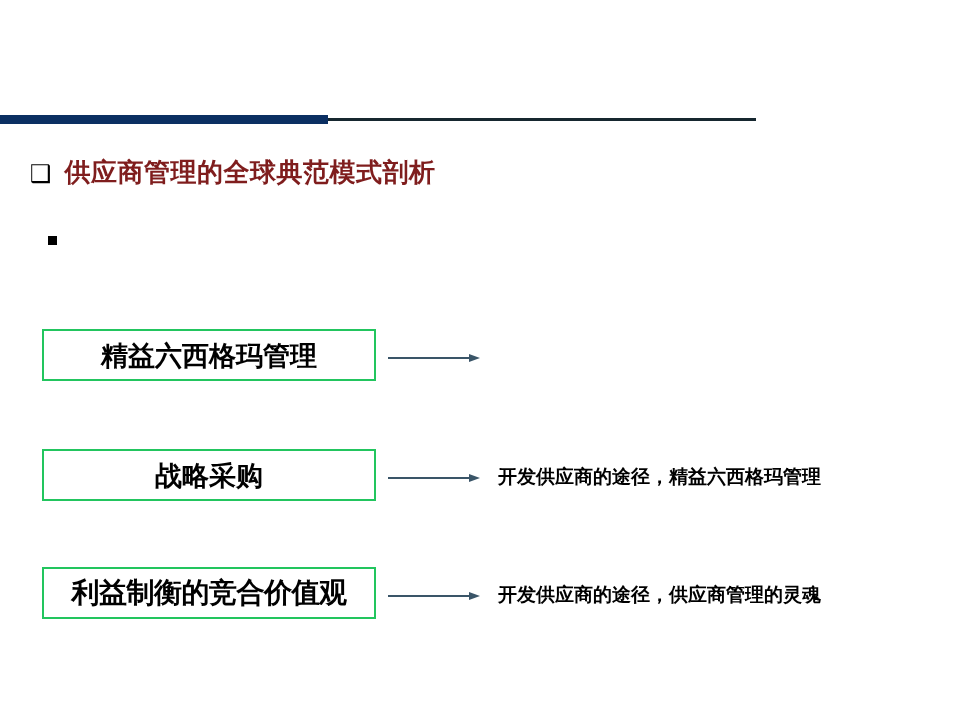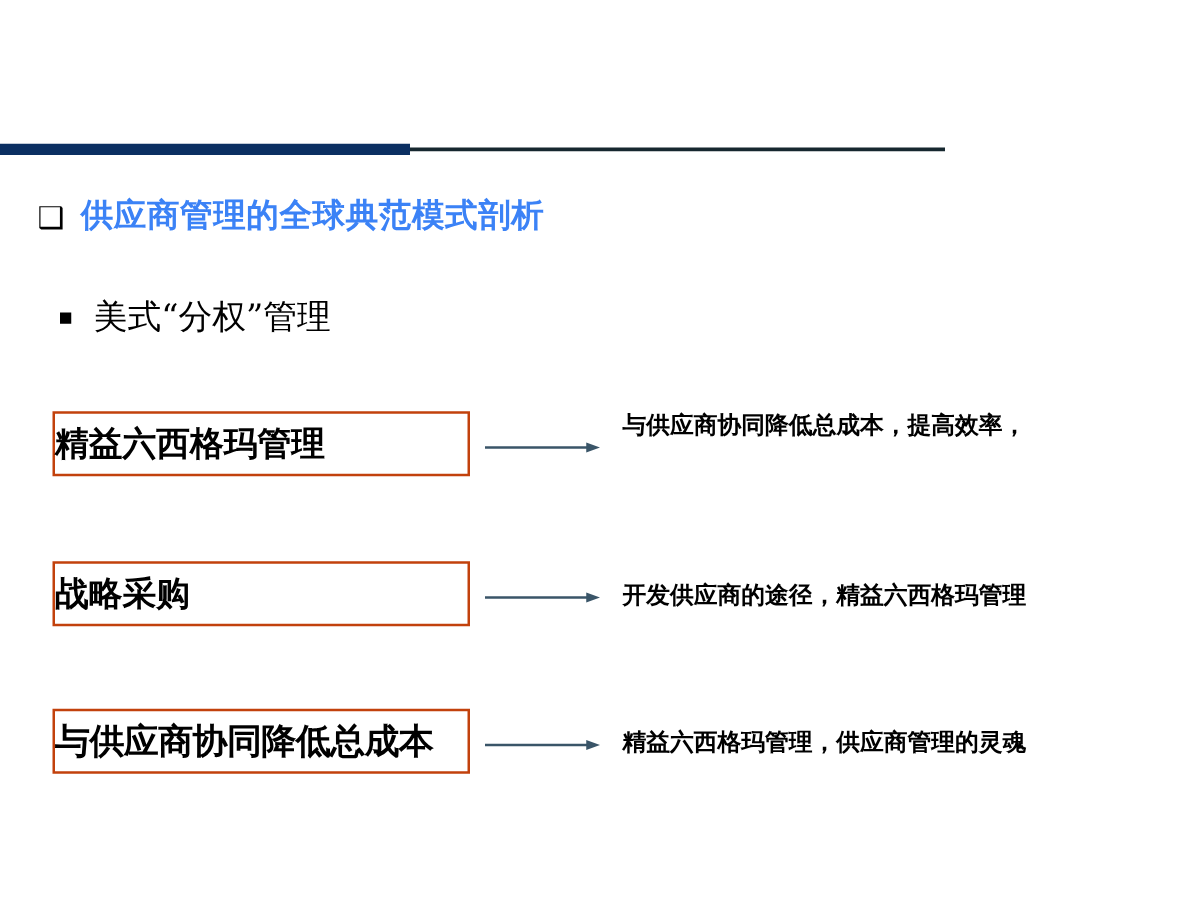--- a/index.html
+++ b/index.html
@@ -55,21 +55,21 @@
     line-height: 1;
     color: #000000;
     margin-right: 13px;
     position: relative;
     top: 1px;
   }
   .title-text {
     font-family: "DejaVu Sans", "Liberation Sans", sans-serif;
     font-weight: bold;
     font-size: 26px;
-    color: #3b82f6;
+    color: #7f1d1d;
     letter-spacing: 0.5px;
     white-space: nowrap;
   }
 
   
   .subtitle-row {
     position: absolute;
     left: 48px;
     top: 235px;
     display: flex;
@@ -100,25 +100,25 @@
   .row-1 { top: 329px; }
   .row-2 { top: 449px; }
   .row-3 { top: 567px; }
 
   .concept-box {
     position: absolute;
     left: 42px;
     width: 334px;
     height: 52px;
     box-sizing: border-box;
-    border: 2px solid #c2410c;
+    border: 2px solid #22c55e;
     background: #ffffff;
     display: flex;
     align-items: center;
-    justify-content: flex-start;
+    justify-content: center;
   }
   .concept-label {
     font-family: "DejaVu Serif", "Liberation Serif", serif;
     font-weight: bold;
     font-size: 27px;
     color: #000000;
     white-space: nowrap;
     line-height: 1;
   }
   .concept-label.tight {
@@ -160,61 +160,59 @@
     <div class="rule-thin"></div>
   </div>
 
   <div class="title-row">
     <span class="title-bullet">❑</span>
     <span class="title-text">供应商管理的全球典范模式剖析</span>
   </div>
 
   <div class="subtitle-row">
     <span class="subtitle-bullet"></span>
-    <span class="subtitle-text">美式“分权”管理</span>
   </div>
 
   <div class="row row-1">
     <div class="concept-box">
       <span class="concept-label">精益六西格玛管理</span>
     </div>
     <div class="arrow">
       <svg width="92" height="10" viewBox="0 0 92 10">
         <line x1="0" y1="5" x2="84" y2="5" stroke="#3A5568" stroke-width="2"></line>
         <polygon points="92,5 81,1 81,9" fill="#3A5568"></polygon>
       </svg>
     </div>
     <div class="desc two-line">
-      <span class="desc-line">与供应商协同降低总成本，提高效率，</span>
     </div>
   </div>
 
   <div class="row row-2">
     <div class="concept-box">
       <span class="concept-label">战略采购</span>
     </div>
     <div class="arrow">
       <svg width="92" height="10" viewBox="0 0 92 10">
         <line x1="0" y1="5" x2="84" y2="5" stroke="#3A5568" stroke-width="2"></line>
         <polygon points="92,5 81,1 81,9" fill="#3A5568"></polygon>
       </svg>
     </div>
     <div class="desc one-line">
       <span class="desc-line">开发供应商的途径，精益六西格玛管理</span>
     </div>
   </div>
 
   <div class="row row-3">
     <div class="concept-box">
-      <span class="concept-label tight">与供应商协同降低总成本</span>
+      <span class="concept-label tight">利益制衡的竞合价值观</span>
     </div>
     <div class="arrow">
       <svg width="92" height="10" viewBox="0 0 92 10">
         <line x1="0" y1="5" x2="84" y2="5" stroke="#3A5568" stroke-width="2"></line>
         <polygon points="92,5 81,1 81,9" fill="#3A5568"></polygon>
       </svg>
     </div>
     <div class="desc one-line">
-      <span class="desc-line">精益六西格玛管理，供应商管理的灵魂</span>
+      <span class="desc-line">开发供应商的途径，供应商管理的灵魂</span>
     </div>
   </div>
 
 </div>
 
 </body></html>

